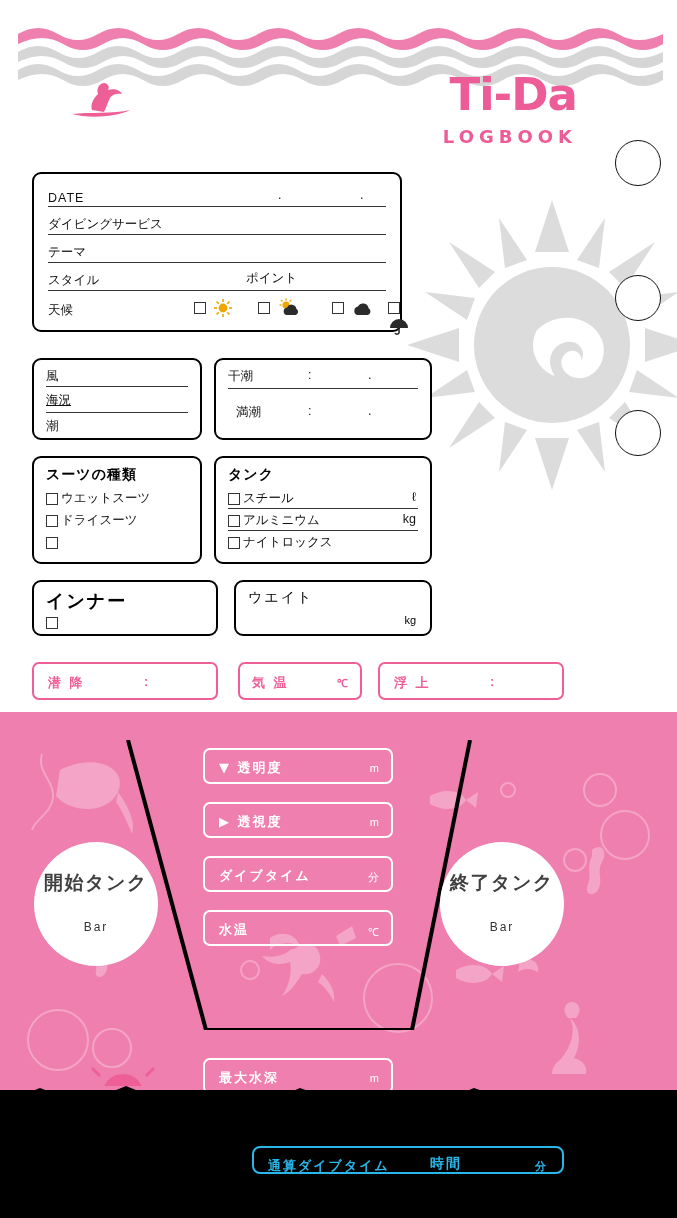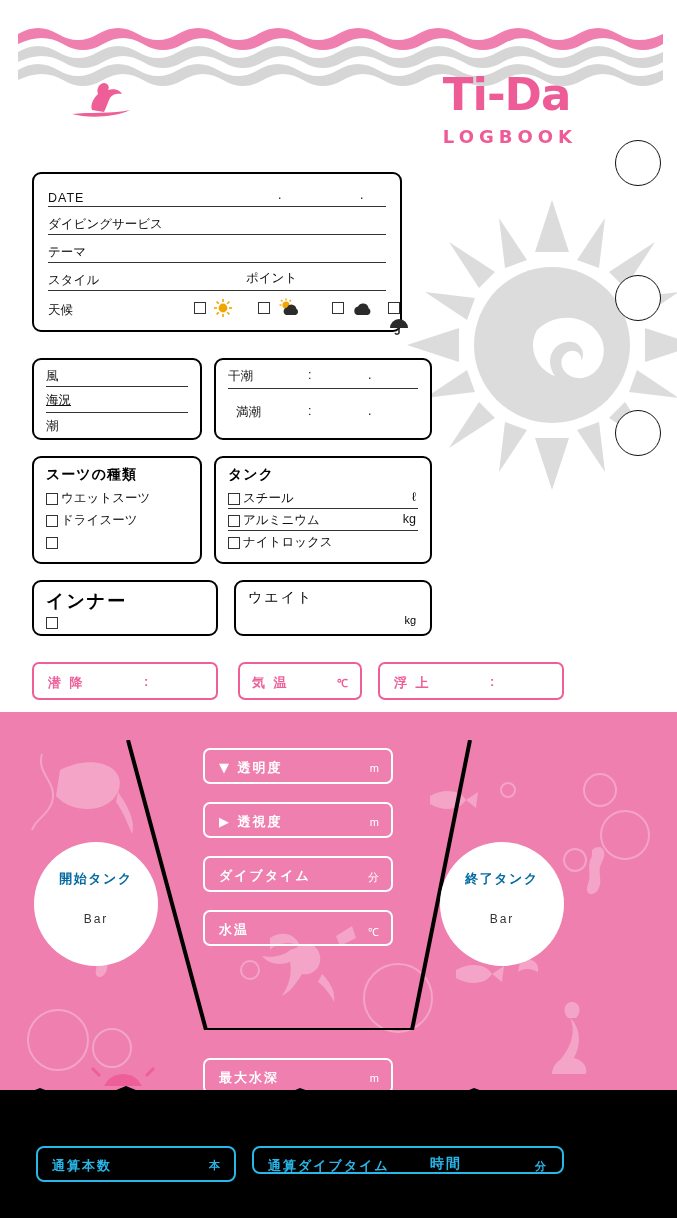--- a/index.html
+++ b/index.html
@@ -9,21 +9,21 @@
   
   .topwhite{position:absolute;left:0;top:0;width:677px;height:722px;background:#fff;}
 
   
   .topwaves{position:absolute;left:18px;top:26px;width:645px;height:62px;}
 
   
   .sun{position:absolute;right:-40px;top:180px;width:330px;height:330px;}
 
   
-  .logo{position:absolute;right:100px;top:70px;text-align:left;}
+  .logo{position:absolute;right:100px;top:70px;text-align:right;}
   .logo .ti{font-family:"DejaVu Sans",sans-serif;font-weight:bold;font-size:45px;color:#ed5c96;letter-spacing:-1px;line-height:50px;}
   .logo .lb{font-family:"DejaVu Sans",sans-serif;font-weight:bold;font-size:18px;color:#ed5c96;letter-spacing:5px;margin-top:6px;}
 
   
   .hole{position:absolute;right:16px;width:46px;height:46px;border:1.6px solid #111;border-radius:50%;background:#fff;box-sizing:border-box;}
 
   
   .box{position:absolute;border:2.2px solid #000;border-radius:9px;background:#fff;box-sizing:border-box;}
   .lbl{font-size:12.5px;color:#111;white-space:nowrap;}
   .jp{font-family:"DejaVu Sans","Liberation Sans",sans-serif;}
@@ -59,21 +59,21 @@
   .pinkbody{position:absolute;left:0;top:712px;width:677px;height:408px;background:#ee7fae;}
   .pinkwave{position:absolute;left:0;top:700px;width:677px;height:40px;}
   .blackbottom{position:absolute;left:0;top:1090px;width:677px;height:128px;background:#000;}
   .blackwave{position:absolute;left:0;top:1078px;width:677px;height:40px;}
 
   
   .funnel{position:absolute;left:120px;top:740px;width:380px;height:290px;}
 
   
   .bigcirc{position:absolute;width:124px;height:124px;border-radius:50%;background:#fff;text-align:center;}
-  .bigcirc .t{color:#0369a1;font-size:13px;font-weight:bold;letter-spacing:1.5px;margin-top:28px;}
+  .bigcirc .t{color:#404040;font-size:19px;font-weight:bold;letter-spacing:1.5px;margin-top:28px;}
   .bigcirc .b{color:#333;font-size:12px;letter-spacing:2px;margin-top:24px;}
 
   
   .centerfield{position:absolute;left:203px;width:190px;height:36px;border:2px solid #fff;border-radius:7px;box-sizing:border-box;}
   .centerfield .t{color:#fff;font-size:13px;font-weight:bold;letter-spacing:2px;position:absolute;left:14px;top:9px;}
   .centerfield .u{color:#fff;font-size:11px;position:absolute;right:12px;top:12px;}
 
   
   .cyanbox{position:absolute;border:2px solid #29b6e8;border-radius:8px;box-sizing:border-box;}
   .cyantext{color:#29b6e8;font-size:13px;font-weight:bold;letter-spacing:2px;}
@@ -356,23 +356,19 @@
   <div class="centerfield" style="top:1058px;">
     <span class="t jp">最大水深</span>
     <span class="u">m</span>
   </div>
 
   <div class="blackbottom"></div>
   <svg class="blackwave" viewBox="0 0 677 40" preserveAspectRatio="none">
     <path d="M0,26 L40,10 L82,26 L126,8 L170,26 L212,12 L258,28 L300,10 L344,26 L388,12 L430,28 L474,10 L518,26 L562,12 L606,28 L648,12 L677,24 L677,40 L0,40 Z" fill="#000"></path>
   </svg>
 
-  <div class="cyanbox" id="total1">
-    <span class="cyantext jp" style="position:absolute;left:14px;top:9px;">通算本数</span>
-    <span class="cyantext" style="position:absolute;right:12px;top:10px;font-size:11px;">本</span>
-  </div>
   <div class="cyanbox" id="total2">
     <span class="cyantext jp" style="position:absolute;left:14px;top:9px;">通算ダイブタイム</span>
     <span class="cyantext" style="position:absolute;left:176px;top:7px;font-size:14px;">時間</span>
     <span class="cyantext" style="position:absolute;right:14px;top:11px;font-size:11px;">分</span>
   </div>
 
 </div>
 
 </body></html>

